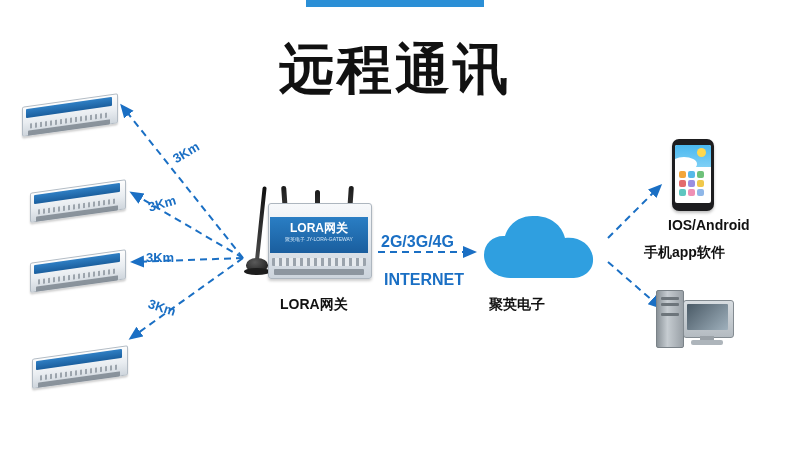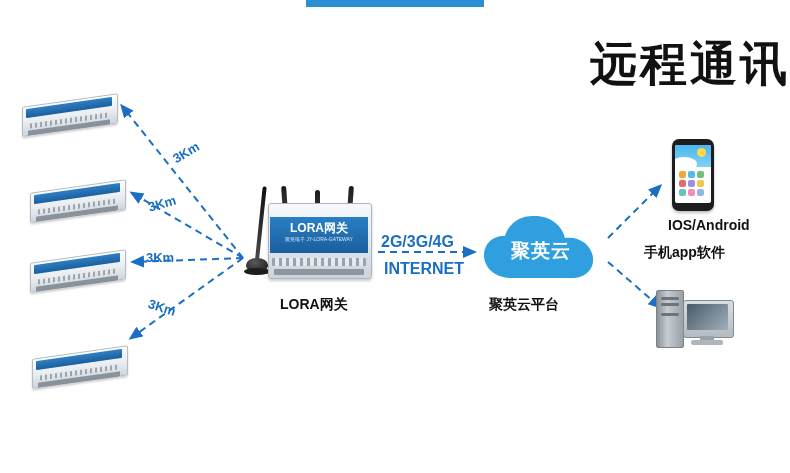--- a/index.html
+++ b/index.html
@@ -23,22 +23,22 @@
     width: 178px;
     height: 7px;
     background: #2b8fd6;
   }
   
   .title {
     position: absolute;
     left: 0;
     top: 33px;
     width: 790px;
-    text-align: right;
-    font-size: 47px;
+    text-align: center;
+    font-size: 55px;
     font-weight: bold;
     letter-spacing: 3px;
     color: #111111;
   }
   
   .module {
     position: absolute;
     width: 98px;
     height: 44px;
   }
@@ -398,29 +398,28 @@
     <div class="gw-blue"></div>
     <div class="gw-label">LORA网关</div>
     <div class="gw-sublabel">聚英电子 JY-LORA-GATEWAY</div>
     <div class="gw-bottom-strip"></div>
     <div class="gw-foot"></div>
   </div>
 
   <div class="lbl" style="left:280px; top:296px;">LORA网关</div>
 
   <div class="lbl-blue" style="left:381px; top:233px;">2G/3G/4G</div>
-  <div class="lbl-blue" style="left:384px; top:260px;">INTERNET</div>
+  <div class="lbl-blue" style="left:384px; top:271px;">INTERNET</div>
 
   <div class="cloud-wrap">
     <svg viewBox="0 0 122 72" width="122" height="72">
       <path d="M32,66 C14,66 4,55 4,43 C4,31 14,23 25,24 C29,10 42,3 55,4 C70,4 82,13 85,26 C99,24 112,33 113,46 C114,59 103,66 92,66 Z" fill="#2f9fe0"></path>
     </svg>
-    <div class="cloud-text">聚英云</div>
-  </div>
-  <div class="lbl" style="left:489px; top:296px;">聚英云平台</div>
+  </div>
+  <div class="lbl" style="left:489px; top:296px;">聚英电子</div>
 
   <div class="phone">
     <div class="phone-screen">
       <div class="phone-top"></div>
       <div class="phone-sun"></div>
       <div class="phone-hill"></div>
       <div class="phone-icons">
         <i style="background:#f2a63b"></i>
           <i style="background:#57b9e8"></i>
           <i style="background:#6ec17a"></i>

